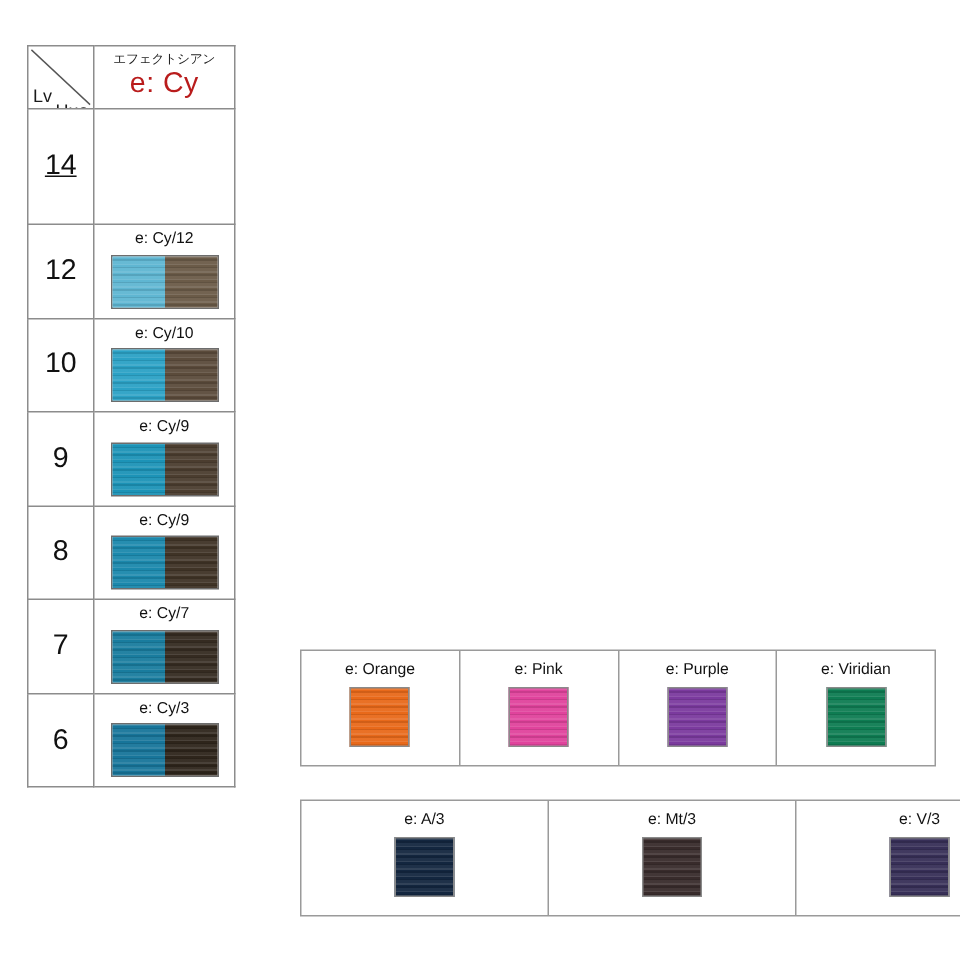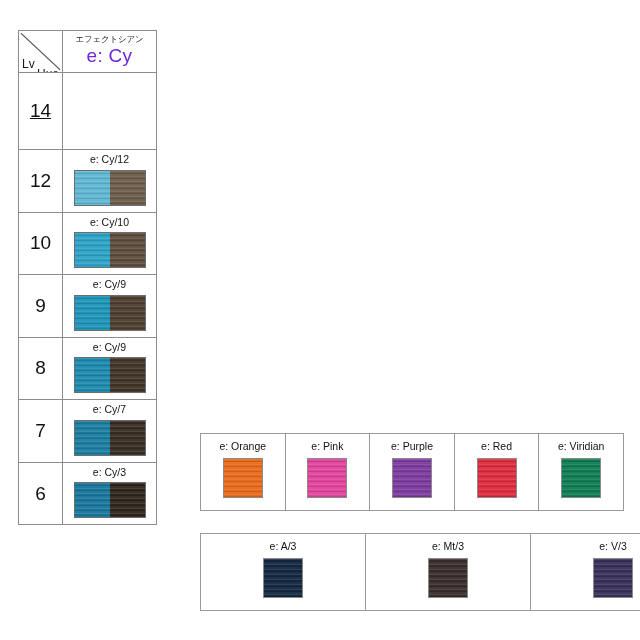--- a/index.html
+++ b/index.html
@@ -70,21 +70,21 @@
     font-size: 8.5px;
     letter-spacing: -0.2px;
     line-height: 1.1;
     display: block;
     color: #222;
   }
   .hdr-main .en {
     font-size: 19px;
     line-height: 1.15;
     display: block;
-    color: #6d28d9;
+    color: #b91c1c;
     letter-spacing: 0.3px;
   }
 
   .lv-cell {
     text-align: center;
     font-size: 19px;
     color: #111;
   }
   .swatch-cell {
     text-align: center;
@@ -268,24 +268,20 @@
     </div>
     <div class="panel-cell">
       <div class="p-label">e: Pink</div>
       <div class="solid-swatch grain" style="background-color: rgb(224, 67, 156);"></div>
     </div>
     <div class="panel-cell">
       <div class="p-label">e: Purple</div>
       <div class="solid-swatch grain" style="background-color: rgb(123, 58, 158);"></div>
     </div>
     <div class="panel-cell">
-      <div class="p-label">e: Red</div>
-      <div class="solid-swatch grain" style="background-color: rgb(220, 43, 60);"></div>
-    </div>
-    <div class="panel-cell">
       <div class="p-label">e: Viridian</div>
       <div class="solid-swatch grain" style="background-color: rgb(14, 124, 82);"></div>
     </div>
   </div>
 
 <div class="panel" id="panel-dark">
     <div class="panel-cell">
       <div class="p-label">e: A/3</div>
       <div class="solid-swatch grain" style="background-color: rgb(19, 38, 63);"></div>
     </div>

